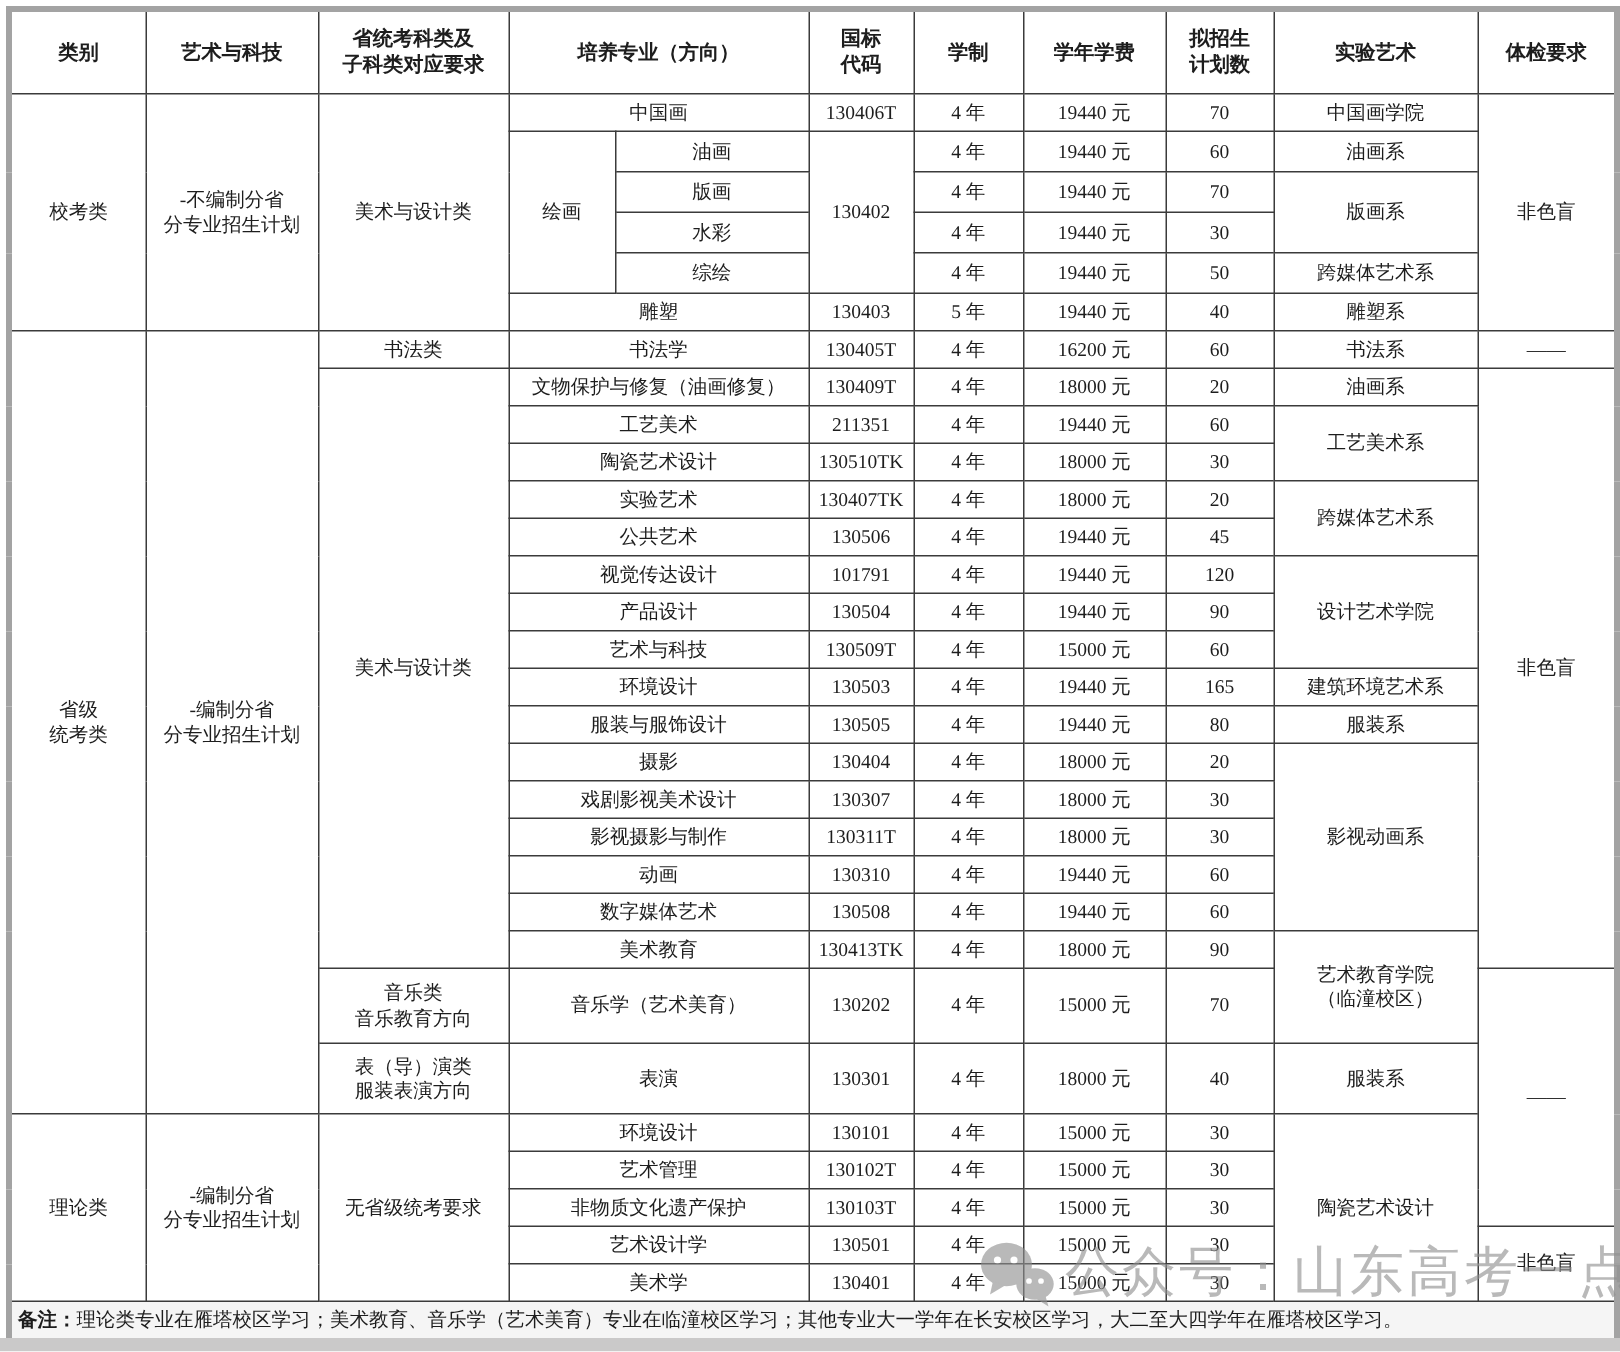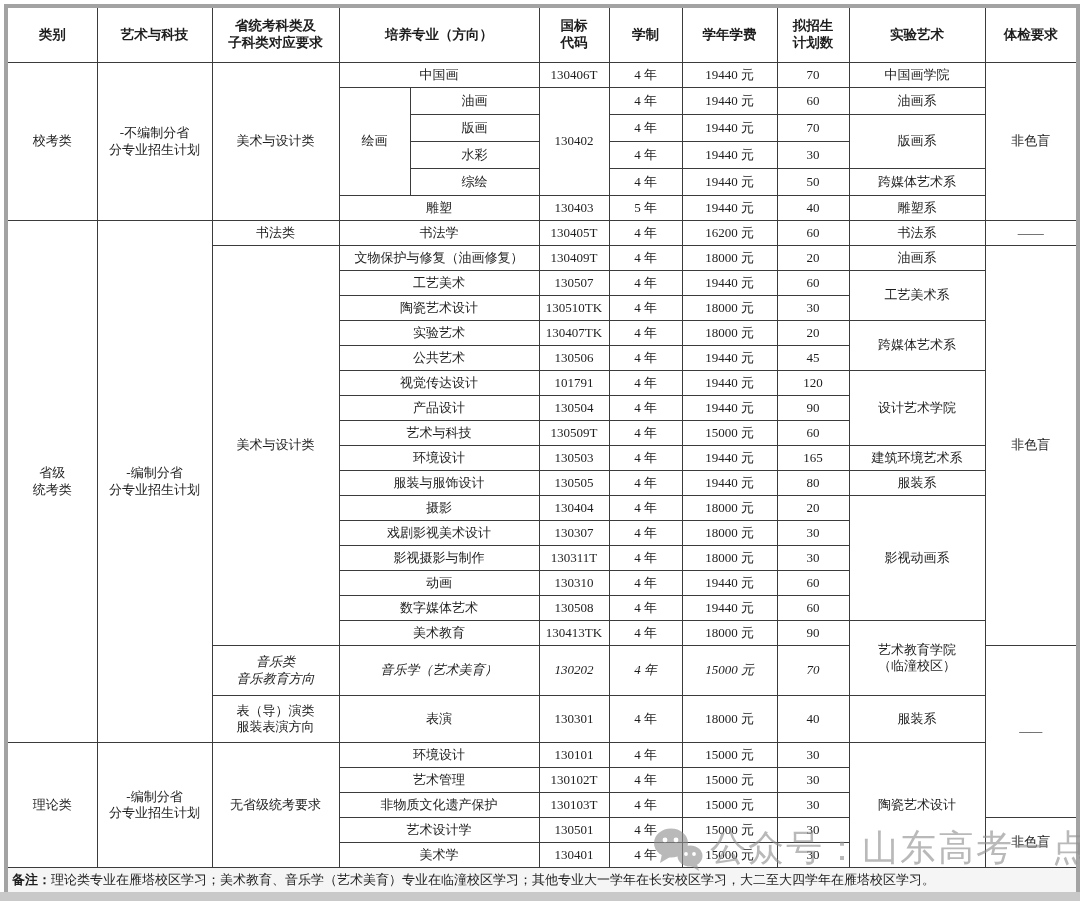--- a/index.html
+++ b/index.html
@@ -168,21 +168,21 @@
           <td colspan="2">文物保护与修复（油画修复）</td>
           <td>130409T</td>
           <td>4 年</td>
           <td>18000 元</td>
           <td>20</td>
           <td>油画系</td>
           <td rowspan="16">非色盲</td>
         </tr>
         <tr>
           <td colspan="2">工艺美术</td>
-          <td>130507</td>
+          <td>211351</td>
           <td>4 年</td>
           <td>19440 元</td>
           <td>60</td>
           <td rowspan="2">工艺美术系</td>
         </tr>
         <tr>
           <td colspan="2">陶瓷艺术设计</td>
           <td>130510TK</td>
           <td>4 年</td>
           <td>18000 元</td>
@@ -279,21 +279,21 @@
         </tr>
         <tr>
           <td colspan="2">美术教育</td>
           <td>130413TK</td>
           <td>4 年</td>
           <td>18000 元</td>
           <td>90</td>
           <td rowspan="2">艺术教育学院
 （临潼校区）</td>
         </tr>
-        <tr style="height: 50px; font-style: italic;">
+        <tr style="height: 50px;">
           <td>音乐类
 音乐教育方向</td>
           <td colspan="2">音乐学（艺术美育）</td>
           <td>130202</td>
           <td>4 年</td>
           <td>15000 元</td>
           <td>70</td>
           <td rowspan="5">——</td>
         </tr>
         <tr style="height: 47px;">

